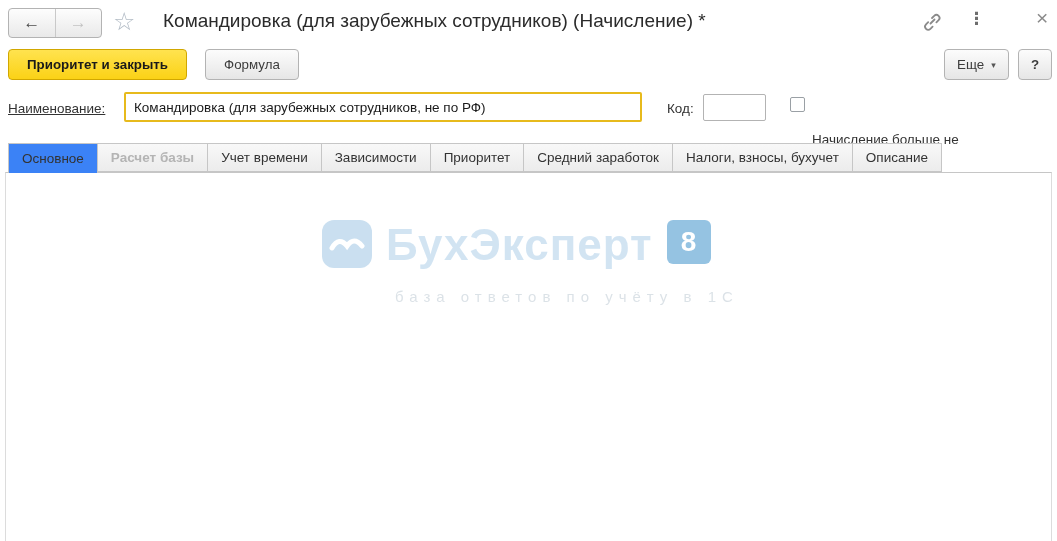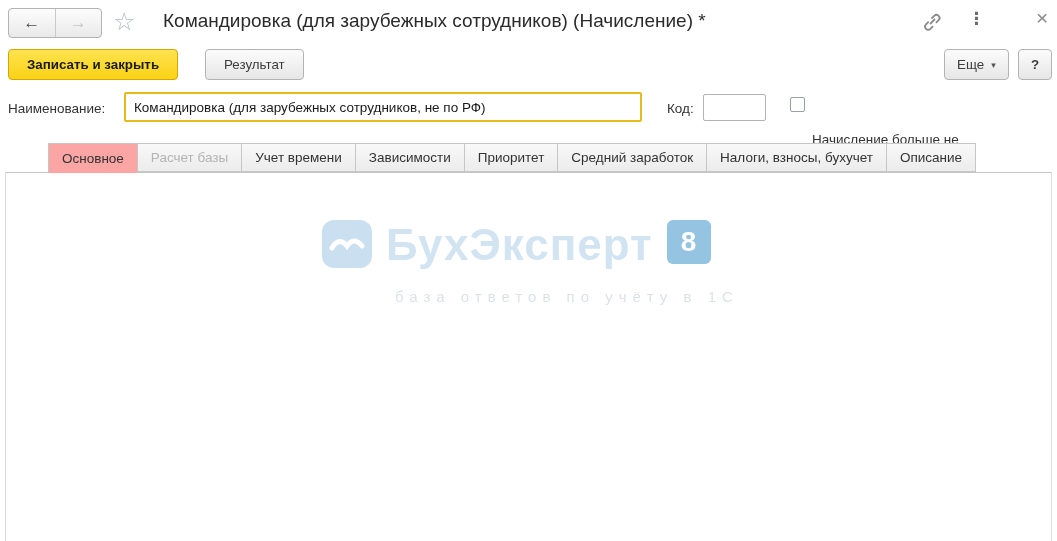--- a/index.html
+++ b/index.html
@@ -30,40 +30,40 @@
     background:linear-gradient(#fcfcfc,#e6e6e6); color:#3c3c3c; padding:0 18px; }
   .btn-primary { left:8px; top:49px; background:linear-gradient(#ffe34f,#fbd216);
     border:1px solid #d1a700; font-weight:bold; color:#1a1a1a; }
   .btn-save { left:205px; top:49px; }
   .btn-more { left:944px; top:49px; padding:4px 12px; }
   .btn-more .caret { font-size:9px; color:#555; margin-left:7px; }
   .btn-help { left:1018px; top:49px; width:34px; padding:0; font-weight:bold; }
 
   
   .lbl { color:#333; }
-  .lbl-name { left:8px; top:101px; }
+  .lbl-name { left:8px; top:101px;text-decoration:underline; }
   .input-name { left:124px; top:92px; width:518px; height:30px;
     border:2px solid #e7ba1c; border-radius:2px; padding:8px 8px;
     font:13.5px "Liberation Sans","DejaVu Sans",sans-serif; color:#1a1a1a; outline:none; }
   .lbl-code { left:667px; top:101px; }
   .input-code { left:703px; top:94px; width:63px; height:27px;
     border:1px solid #b3b3b3; border-radius:2px; padding:0 6px;
     font:13.5px "Liberation Sans","DejaVu Sans",sans-serif; outline:none; }
   .cb { left:790px; top:97px; width:15px; height:15px; border:1px solid #9aa0a5;
     border-radius:2px; background:#fff; cursor:pointer; appearance:none; }
   .cb-label { left:812px; top:95px; width:192px; line-height:18px;margin-top:36px; }
 
   
   .tabs { left:8px; top:143px; display:flex; z-index:3; }
   .tab { height:29px; padding:0 13px; display:flex; align-items:center;
     background:linear-gradient(#f8f8f8,#ececec); border:1px solid #c6c6c6;
     margin-left:-1px; cursor:pointer; white-space:nowrap; color:#333; }
   .tab:first-child { margin-left:0; }
-  .tab.active { background:#fca5a5; height:30px; border-bottom:none; font-weight:normal; z-index:4;margin-left:40px; }
-  .tab.disabled { color:#b4b4b4; cursor:default; }
+  .tab.active { background:#3b82f6; height:30px; border-bottom:none; font-weight:normal; z-index:4; }
+  .tab.disabled { color:#b4b4b4; cursor:default;font-weight:bold; }
 
   
   .panel { left:5px; top:172px; width:1047px; height:369px; background:#fff;
     border-top:1px solid #c6c6c6; border-left:1px solid #dcdcdc; border-right:1px solid #dcdcdc; z-index:1; }
 
   .sec-title { color:#00a35c; }
   .hint { color:#9d9d9d; line-height:18px; }
 
   
   .combo { display:flex; border:1px solid #b3b3b3; border-radius:3px; background:#fff;
@@ -144,22 +144,22 @@
 <div class="abs icon-link">
   <svg width="22" height="22" viewBox="0 0 22 22" fill="none" stroke="#8a8a8a" stroke-width="1.8" stroke-linecap="round">
     <path d="M9.5 12.5 L13.5 8.5"></path>
     <path d="M11 7 l2.2-2.2 a3.1 3.1 0 0 1 4.4 4.4 L15.4 11.4"></path>
     <path d="M11.6 15.6 l-2.2 2.2 a3.1 3.1 0 0 1 -4.4 -4.4 L7.2 11.2"></path>
   </svg>
 </div>
 <div class="abs icon-dots">⋮</div>
 <div class="abs icon-close">×</div>
 
-<button class="abs btn btn-primary">Записать и закрыть</button>
-<button class="abs btn btn-save">Результат</button>
+<button class="abs btn btn-primary">Приоритет и закрыть</button>
+<button class="abs btn btn-save">Формула</button>
 <button class="abs btn btn-more">
   <span>Еще</span>
   <span class="caret">▾</span>
 </button>
 <button class="abs btn btn-help">?</button>
 
 <div class="abs lbl lbl-name">Наименование:</div>
 <input class="abs input-name" type="text" value="Командировка (для зарубежных сотрудников, не по РФ)" style="">
 <div class="abs lbl lbl-code">Код:</div>
 <input class="abs input-code" type="text" value="" style="">

